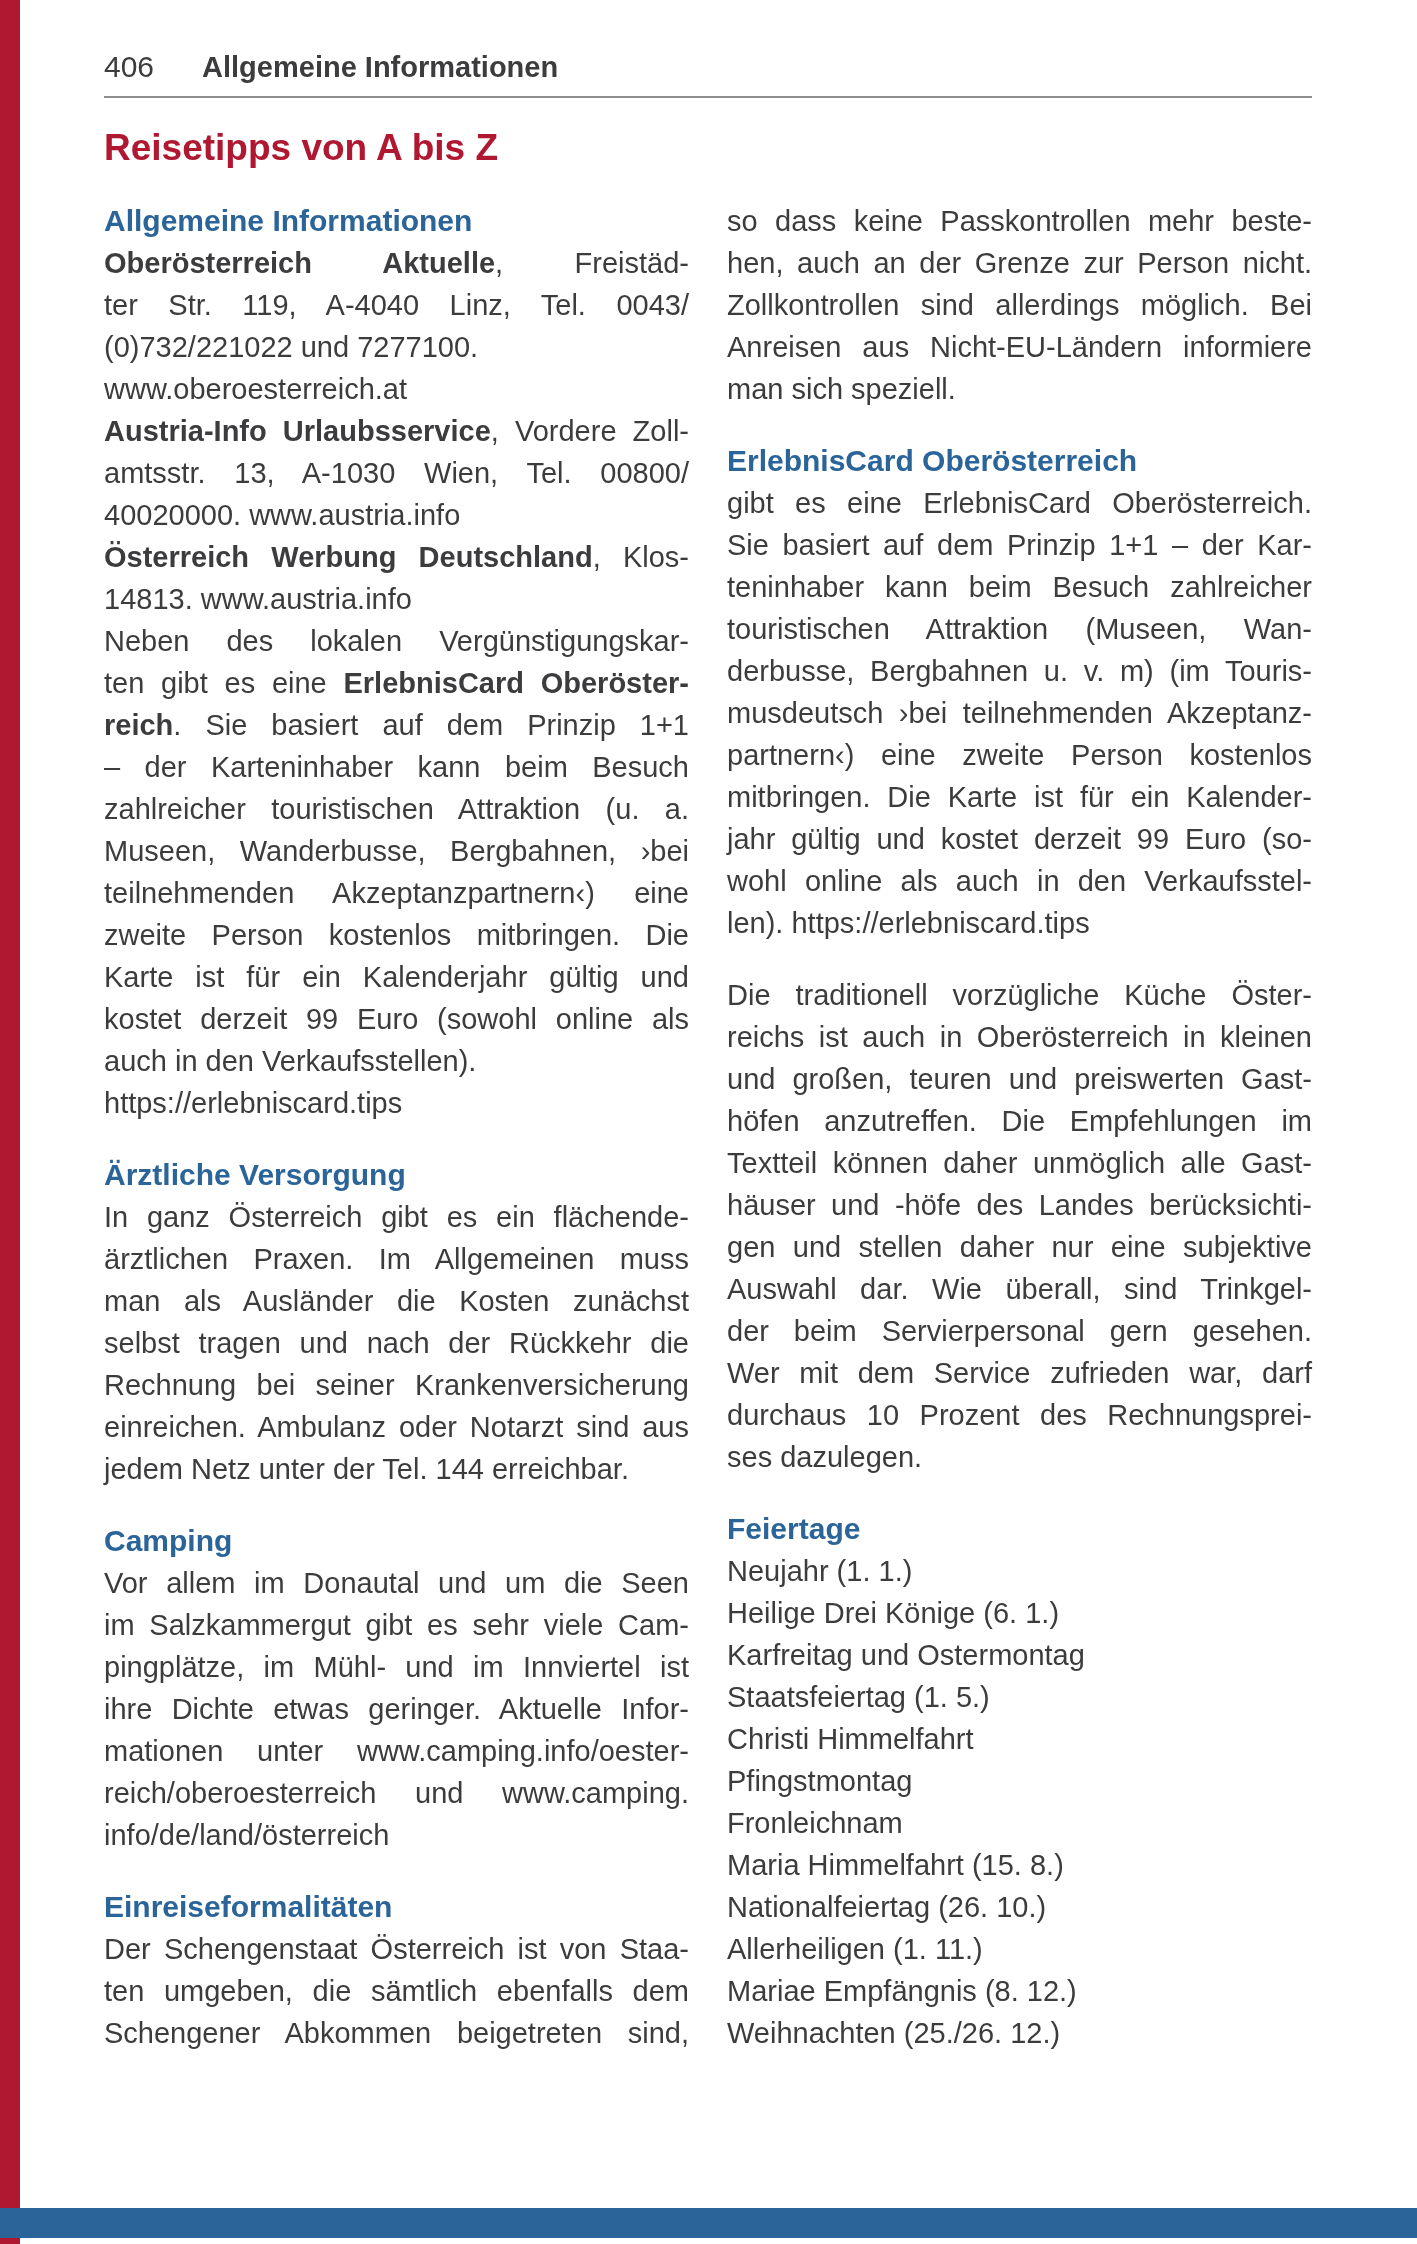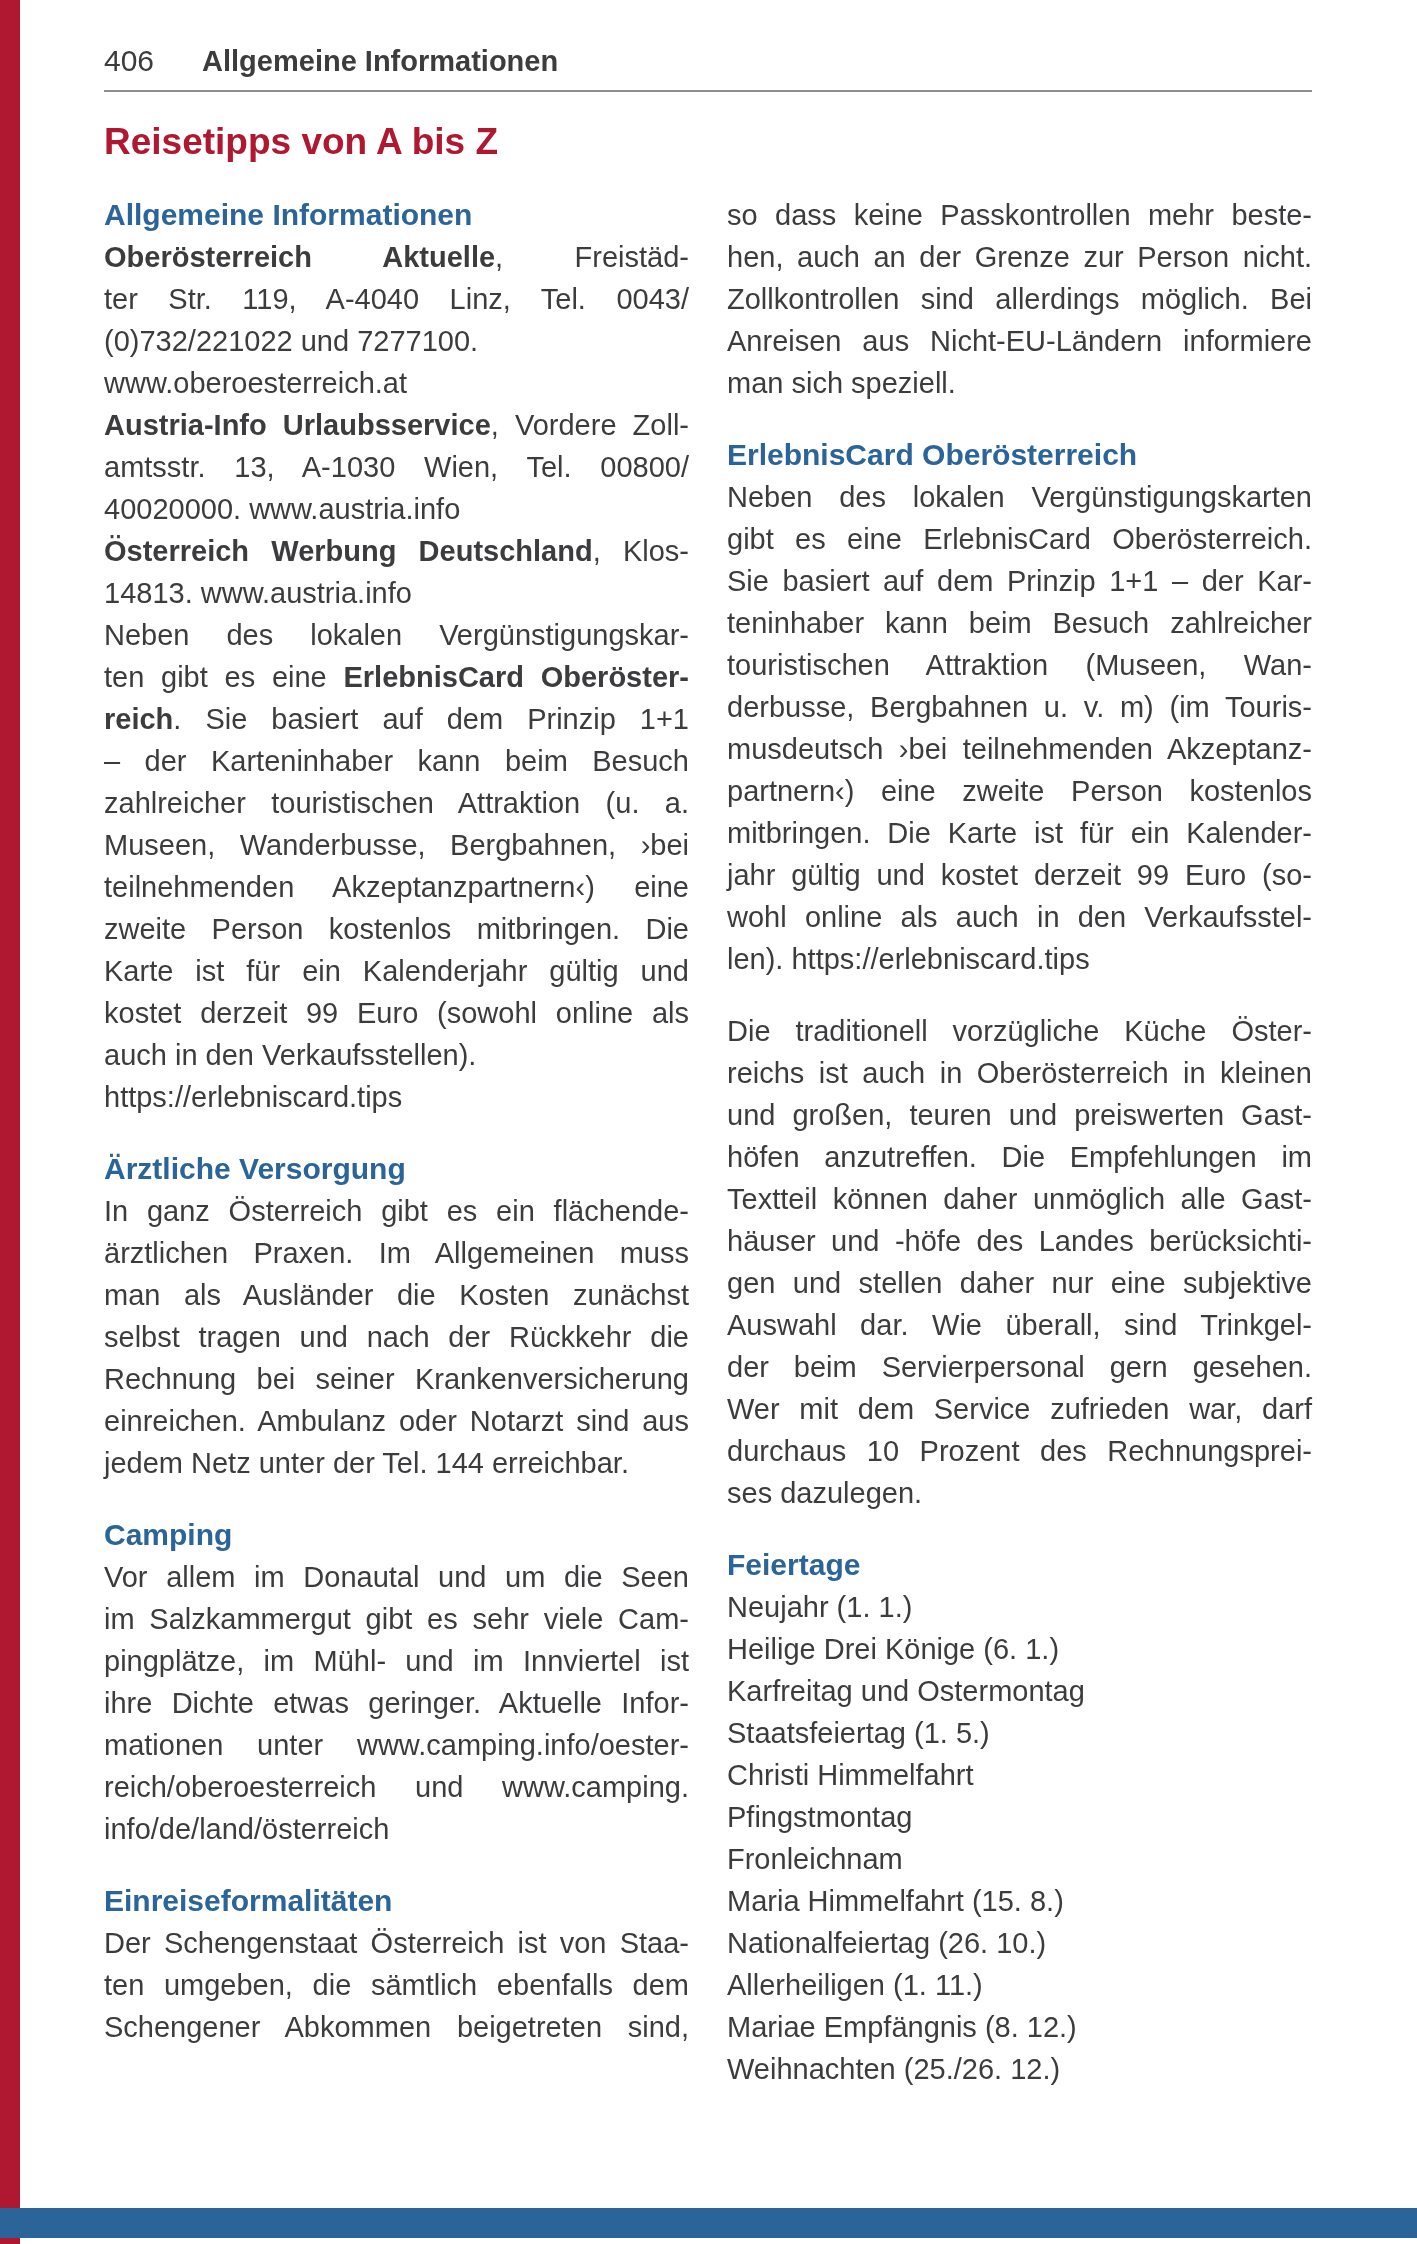--- a/index.html
+++ b/index.html
@@ -23,21 +23,21 @@
   }
   .accent-bottom {
     position: absolute;
     left: 0; bottom: 6px;
     width: 100%; height: 30px;
     background: var(--blue2, #2B6498);
     z-index: 2;
   }
   .content {
     position: absolute;
-    left: 104px; top: 0;
+    left: 104px; top: 6px;
     width: 1208px;
     padding-top: 42px;
   }
   .pageheader {
     display: flex;
     align-items: baseline;
     font-size: 30px;
     line-height: 38px;
   }
   .pagenum {
@@ -158,21 +158,20 @@
       <div class="col">
           <section class="section">
             <div class="line fill"><span>so dass keine Passkontrollen mehr beste-</span></div>
             <div class="line fill"><span>hen, auch an der Grenze zur Person nicht.</span></div>
             <div class="line fill"><span>Zollkontrollen sind allerdings möglich. Bei</span></div>
             <div class="line fill"><span>Anreisen aus Nicht-EU-Ländern informiere</span></div>
             <div class="line"><span>man sich speziell.</span></div>
           </section>
           <section class="section">
             <h2 class="sec-heading">ErlebnisCard Oberösterreich</h2>
-            <div class="line fill"><span>Neben des lokalen Vergünstigungskarten</span></div>
             <div class="line fill"><span>gibt es eine ErlebnisCard Oberösterreich.</span></div>
             <div class="line fill"><span>Sie basiert auf dem Prinzip 1+1 – der Kar-</span></div>
             <div class="line fill"><span>teninhaber kann beim Besuch zahlreicher</span></div>
             <div class="line fill"><span>touristischen Attraktion (Museen, Wan-</span></div>
             <div class="line fill"><span>derbusse, Bergbahnen u. v. m) (im Touris-</span></div>
             <div class="line fill"><span>musdeutsch ›bei teilnehmenden Akzeptanz-</span></div>
             <div class="line fill"><span>partnern‹) eine zweite Person kostenlos</span></div>
             <div class="line fill"><span>mitbringen. Die Karte ist für ein Kalender-</span></div>
             <div class="line fill"><span>jahr gültig und kostet derzeit 99 Euro (so-</span></div>
             <div class="line fill"><span>wohl online als auch in den Verkaufsstel-</span></div>

